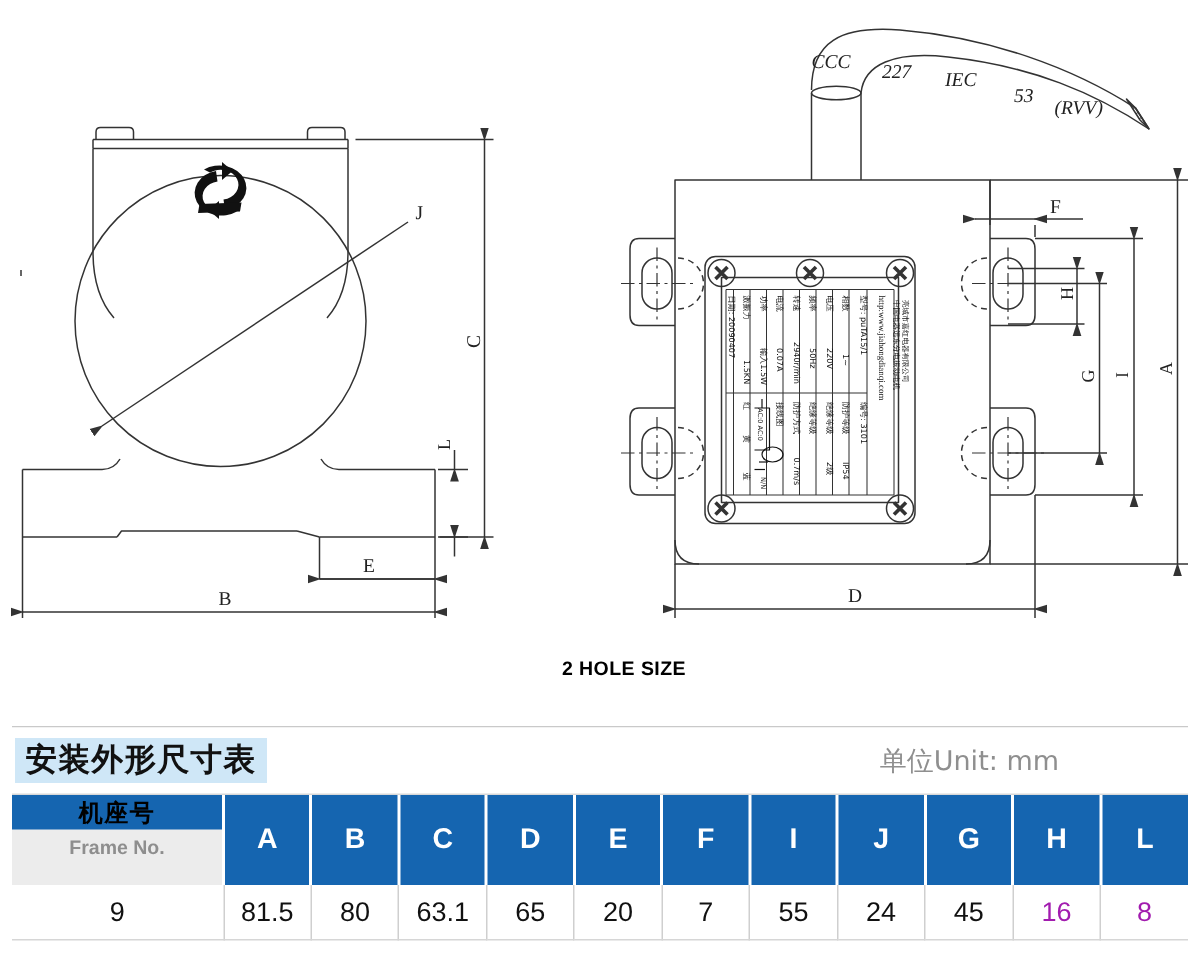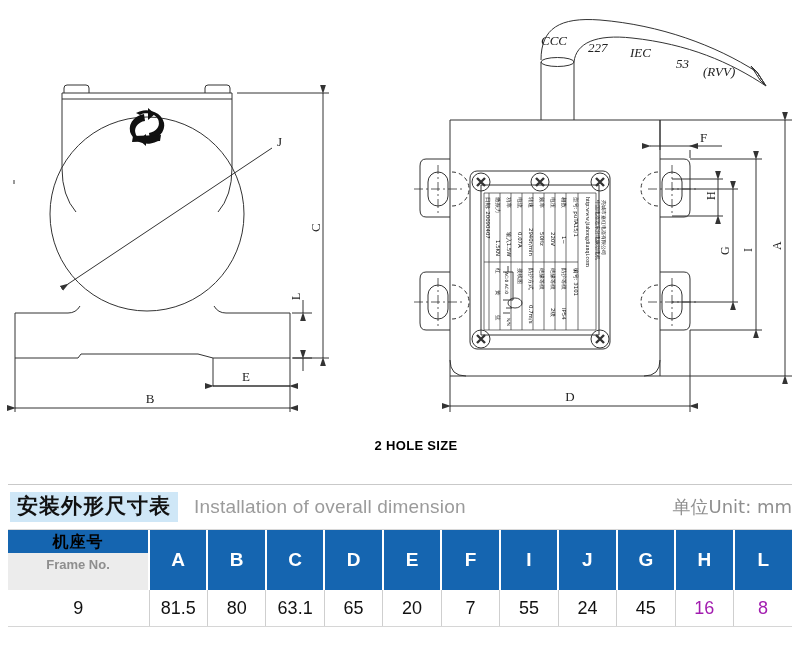--- a/index.html
+++ b/index.html
@@ -76,20 +76,21 @@
   }
   #title-en {
     color: #9b9b9b;
     font-size: 19px;
     margin-left: 16px;
     letter-spacing: 0.2px;
     font-family: "Liberation Sans", sans-serif;
   }
   #title-unit {
     margin-left: auto;
+    margin-right: 86px;
     color: #8f8f8f;
     font-size: 18px;
     font-family: "DejaVu Sans", sans-serif;
     white-space: nowrap;
   }
 
   table#dim-table {
     border-collapse: collapse;
     width: 784px;
     table-layout: fixed;
@@ -430,21 +431,20 @@
   </div>
 
   <div id="hole-size-caption">2 HOLE SIZE</div>
 
   <div id="table-block">
 
     <div id="title-rule"></div>
 
     <div id="title-row">
       <span id="title-cn">安装外形尺寸表</span>
-      <span id="title-en">Installation of overall dimension</span>
       <span id="title-unit">单位Unit: mm</span>
     </div>
 
     <table id="dim-table">
       <thead>
         <tr>
           <th class="frame-hdr">
             <div class="frame-cn">机座号</div>
             <div class="frame-en">Frame No.</div>
           </th>

